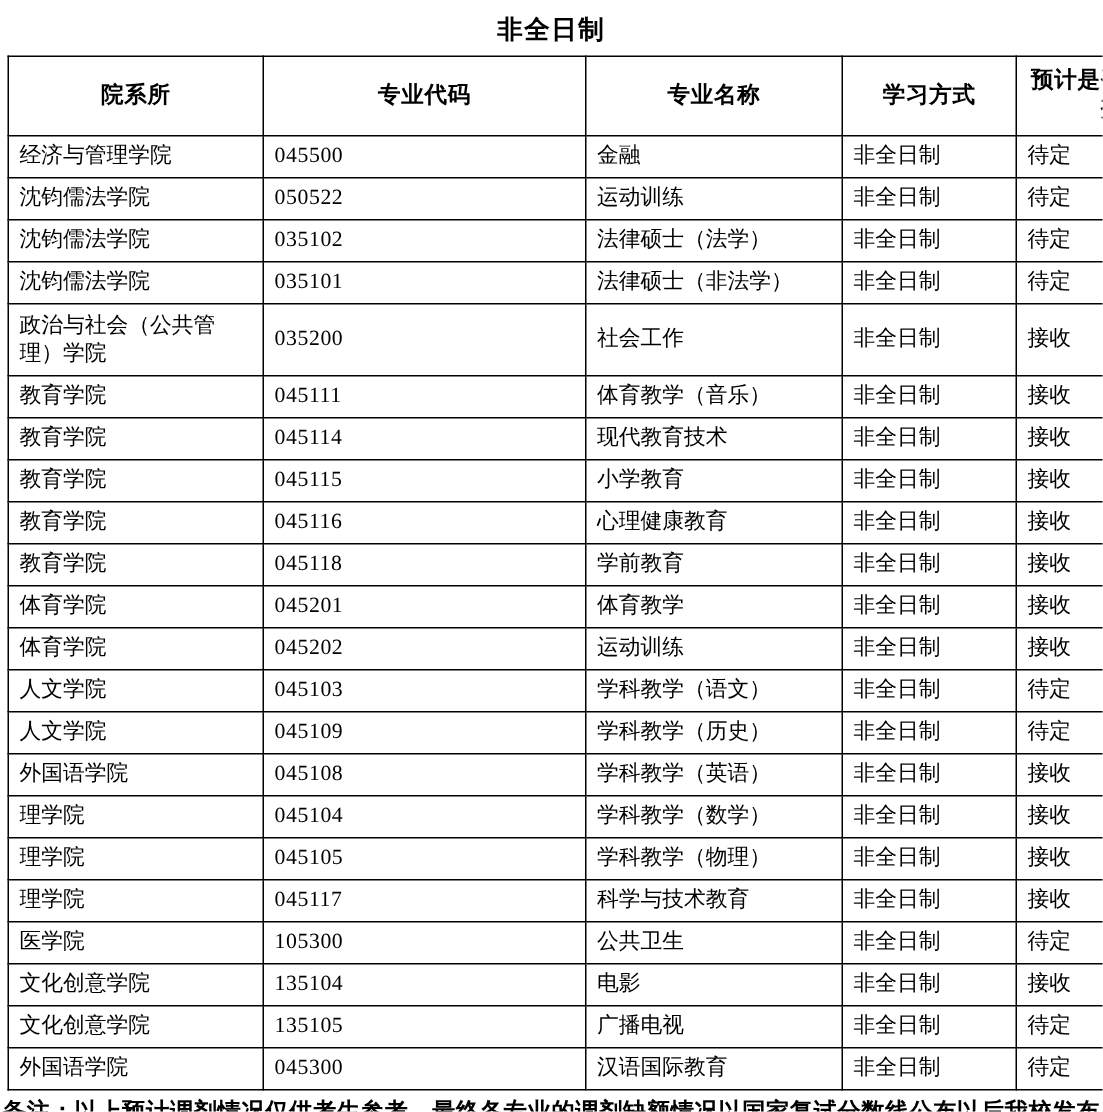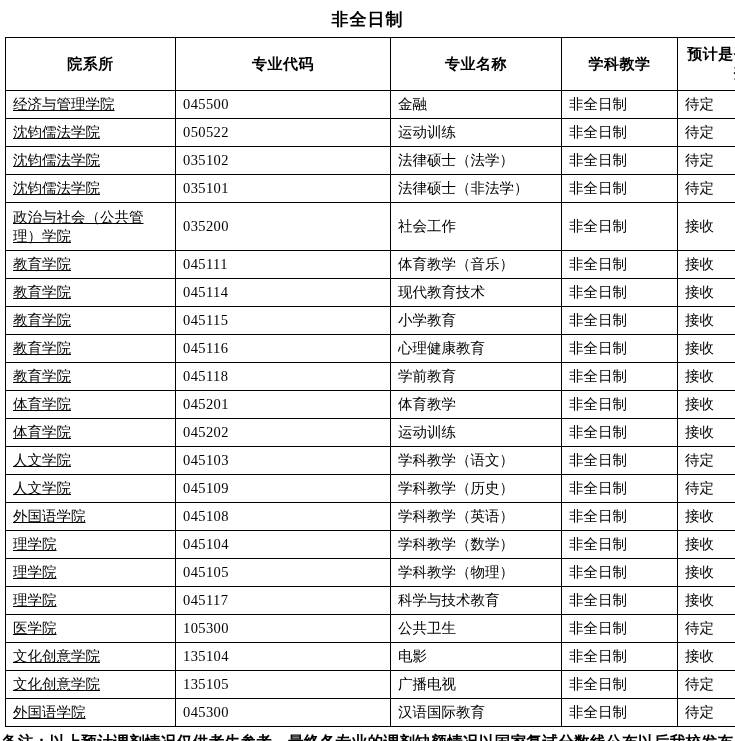--- a/index.html
+++ b/index.html
@@ -48,21 +48,21 @@
     font-weight: bold;
     text-align: center;
     height: 46px;
     font-size: 15px;
     letter-spacing: 0.5px;
   }
   table.adjust-table td {
     height: 21px;
     text-align: left;
   }
-  td.c-dept   { width: 155px; text-decoration: underline; }
+  td.c-dept   { width: 155px; }
   td.c-code   { width: 200px; }
   td.c-name   { width: 156px; }
   td.c-mode   { width: 101px; }
   td.c-status { width: 113px; }
   th.c-dept   { width: 155px; }
   th.c-code   { width: 200px; }
   th.c-name   { width: 156px; }
   th.c-mode   { width: 101px; }
   th.c-status { width: 113px; }
   td.c-code {
@@ -85,21 +85,21 @@
 <div class="page">
 
   <div class="doc-title">非全日制</div>
 
   <table class="adjust-table">
     <thead>
       <tr>
         <th class="c-dept">院系所</th>
         <th class="c-code">专业代码</th>
         <th class="c-name">专业名称</th>
-        <th class="c-mode">学科教学</th>
+        <th class="c-mode">学习方式</th>
         <th class="c-status">预计是否接收调剂</th>
       </tr>
     </thead>
     <tbody id="table-body">
         <tr>
           <td class="c-dept">经济与管理学院</td>
           <td class="c-code">045500</td>
           <td class="c-name">金融</td>
           <td class="c-mode">非全日制</td>
           <td class="c-status">待定</td>

